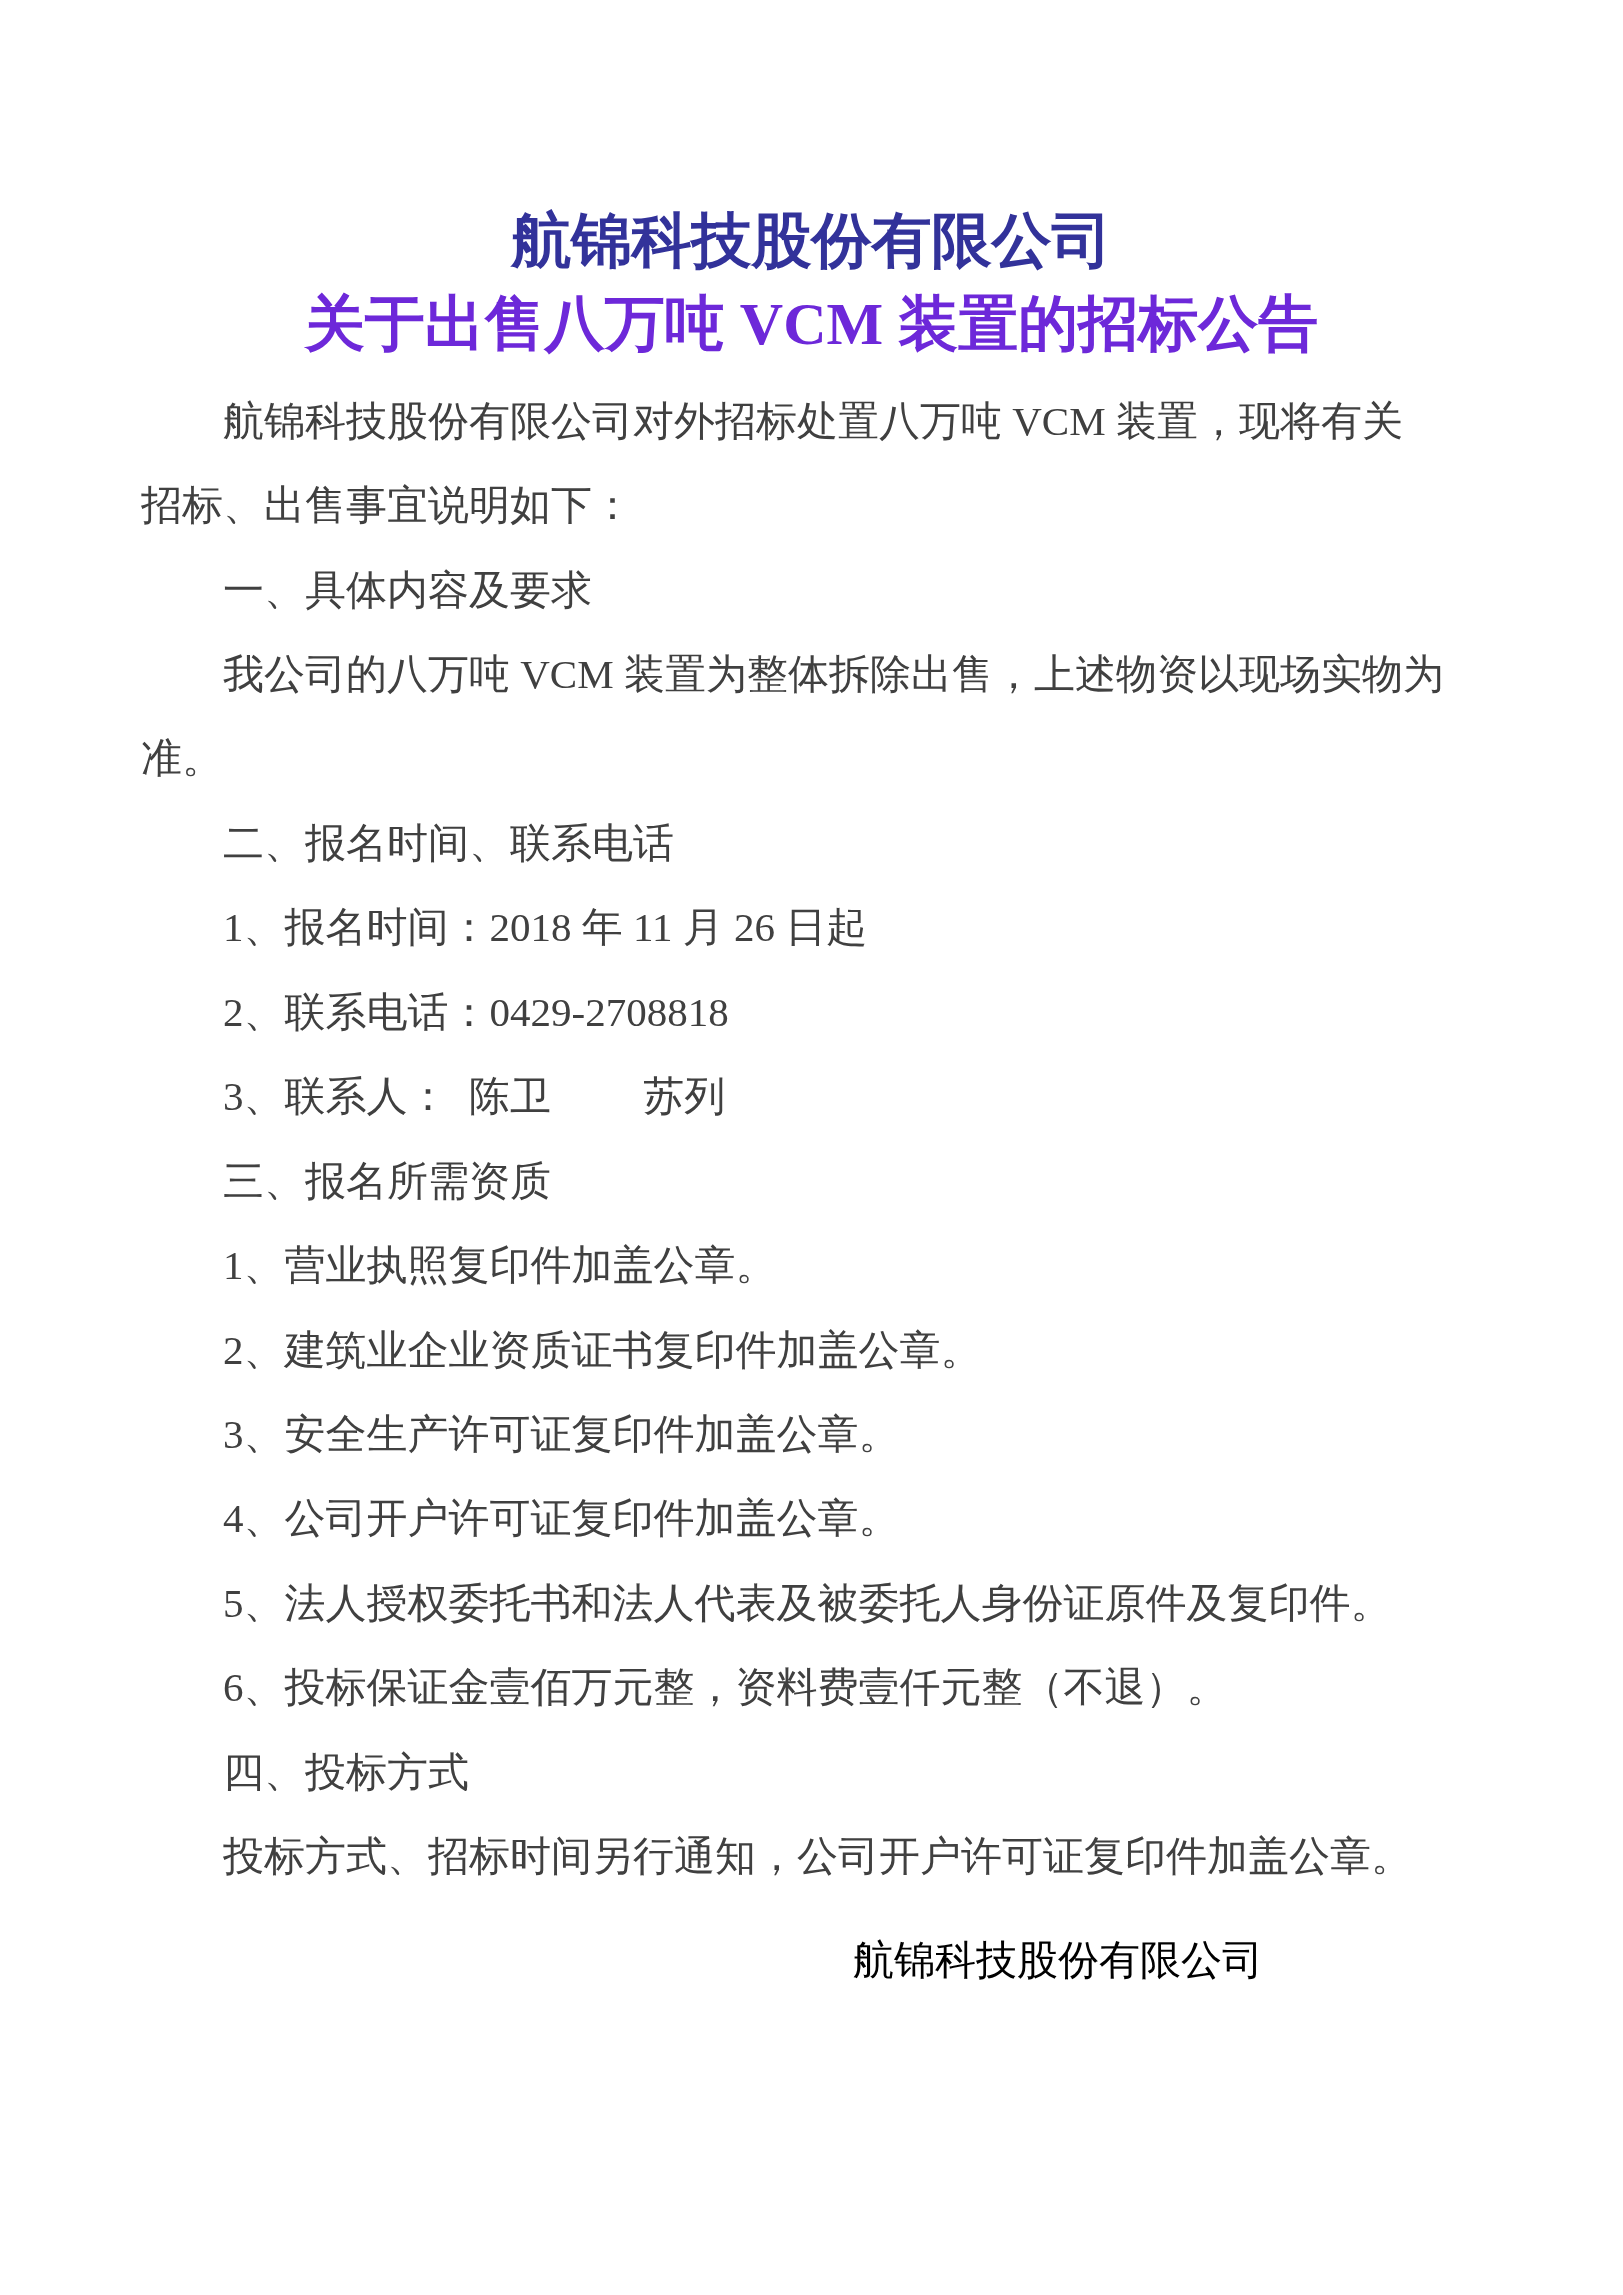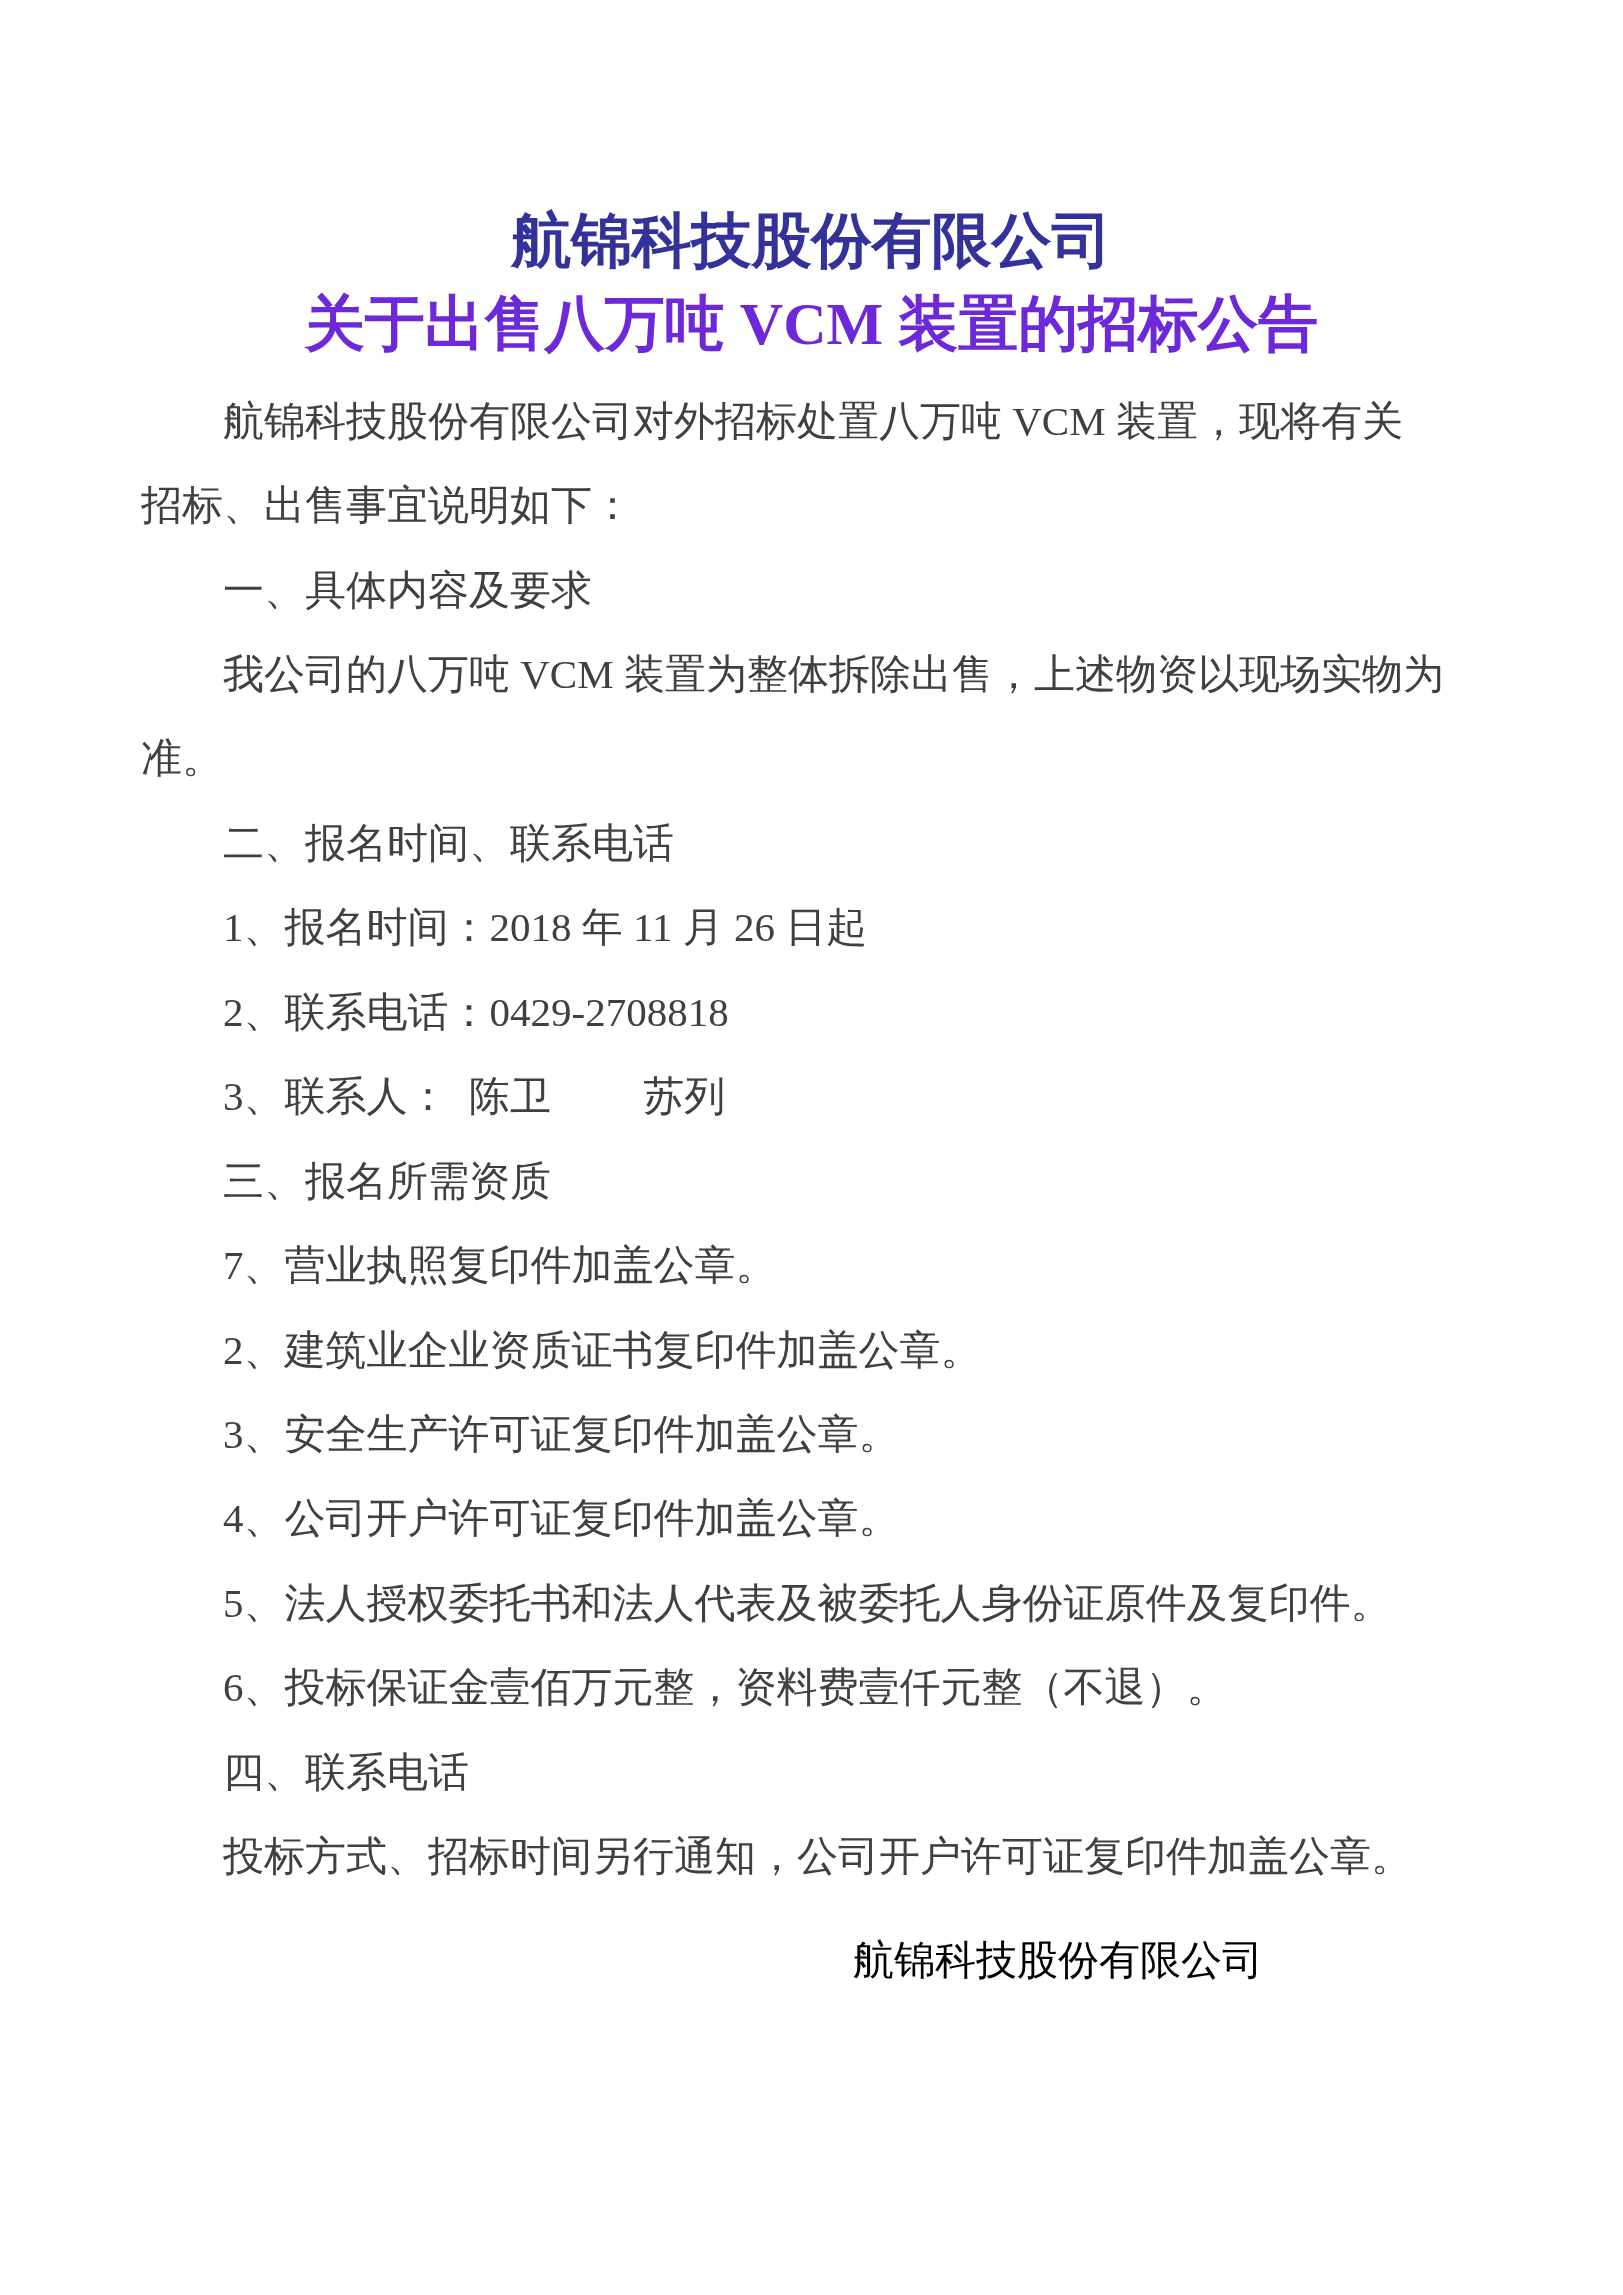--- a/index.html
+++ b/index.html
@@ -67,27 +67,27 @@
       <p>航锦科技股份有限公司对外招标处置八万吨 VCM 装置，现将有关
 招标、出售事宜说明如下：</p>
       <p>一、具体内容及要求</p>
       <p>我公司的八万吨 VCM 装置为整体拆除出售，上述物资以现场实物为
 准。</p>
       <p>二、报名时间、联系电话</p>
       <p>1、报名时间：2018 年 11 月 26 日起</p>
       <p>2、联系电话：0429-2708818</p>
       <p>3、联系人：  陈卫　　 苏列</p>
       <p>三、报名所需资质</p>
-      <p>7、营业执照复印件加盖公章。</p>
+      <p>1、营业执照复印件加盖公章。</p>
       <p>2、建筑业企业资质证书复印件加盖公章。</p>
       <p>3、安全生产许可证复印件加盖公章。</p>
       <p>4、公司开户许可证复印件加盖公章。</p>
       <p>5、法人授权委托书和法人代表及被委托人身份证原件及复印件。</p>
       <p>6、投标保证金壹佰万元整，资料费壹仟元整（不退）。</p>
-      <p>四、联系电话</p>
+      <p>四、投标方式</p>
       <p>投标方式、招标时间另行通知，公司开户许可证复印件加盖公章。</p>
     </main>
 
   <footer class="signature">
     <div class="sig-line sig-company">航锦科技股份有限公司</div>
   </footer>
 
 </div>
 
 

